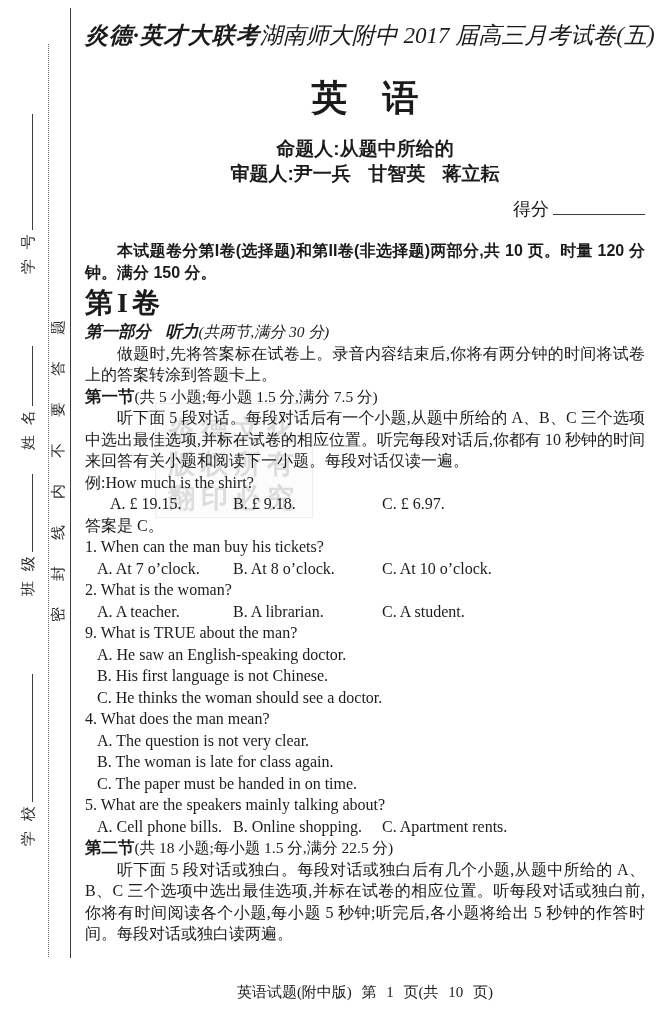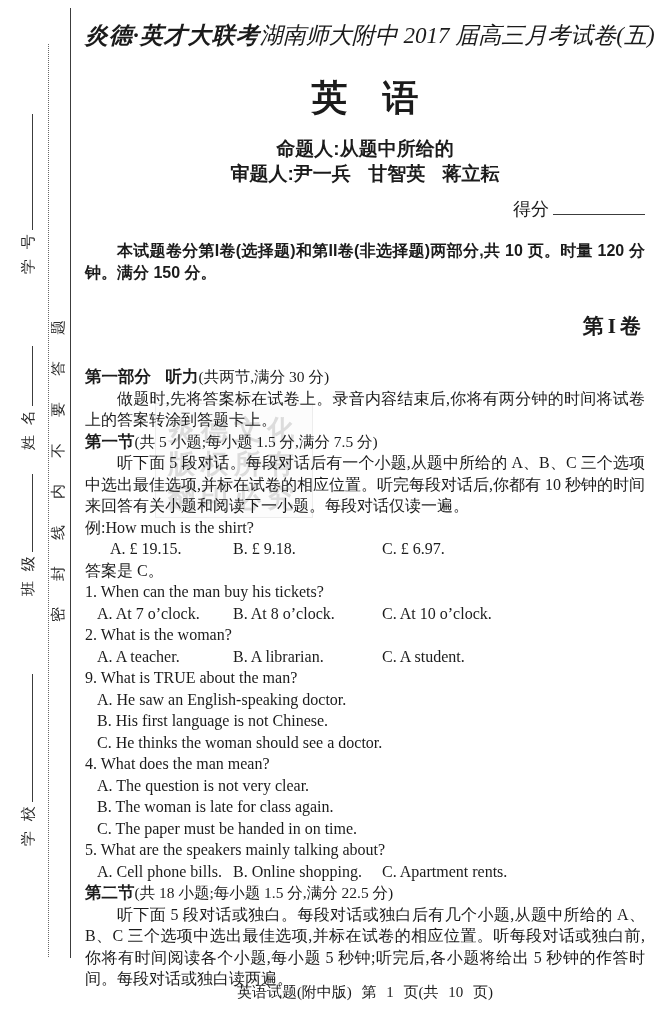--- a/index.html
+++ b/index.html
@@ -44,26 +44,26 @@
                  font-weight:bold;text-align:center;word-spacing:26px;}
   .setter-line{margin-top:18px;line-height:25px;font-size:19px;font-family:var(--sans);
                font-weight:bold;text-align:center;}
   .reviewer-line{line-height:26px;font-size:19px;font-family:var(--sans);font-weight:bold;
                text-align:center;word-spacing:12px;}
   .score-line{margin-top:10px;line-height:24px;text-align:right;font-family:var(--sans);
               font-size:18px;}
   .score-line .blank{width:92px;height:16px;}
   .notice{margin:19px 0 0 0;font-family:var(--sans);font-weight:bold;font-size:16px;
           line-height:21.5px;text-indent:2em;text-align:justify;}
-  .volume-title{margin-top:29px;line-height:28px;font-size:21px;font-weight:bold;
-                text-align:right;letter-spacing:4px;}
+  .volume-title{margin-top:6px;line-height:28px;font-size:28px;font-weight:bold;
+                text-align:left;letter-spacing:4px;}
   .heading{line-height:21.5px;font-size:16px;}
   .heading .h-bold{font-family:var(--sans);font-weight:bold;font-size:16.5px;word-spacing:10px;}
   .heading .h-note{font-size:15.5px;}
-  .heading.first{margin-top:26px;}
+  .heading.first{margin-top:4px;font-style:italic;}
   .para{margin:0;line-height:21.5px;font-size:16px;text-indent:2em;text-align:justify;}
   .example-line{line-height:21.5px;font-size:16px;}
   .q-stem{line-height:21.5px;font-size:16px;}
   .opts-row{display:grid;grid-template-columns:136px 149px 1fr;padding-left:12px;
             line-height:21.5px;font-size:16px;}
   .opts-row.example{padding-left:25px;grid-template-columns:123px 149px 1fr;}
   .opt-stack{padding-left:12px;line-height:21.5px;font-size:16px;}
   .answer-line{line-height:21.5px;font-size:16px;}
 
   .footer{position:absolute;left:85px;top:983px;width:560px;text-align:center;

